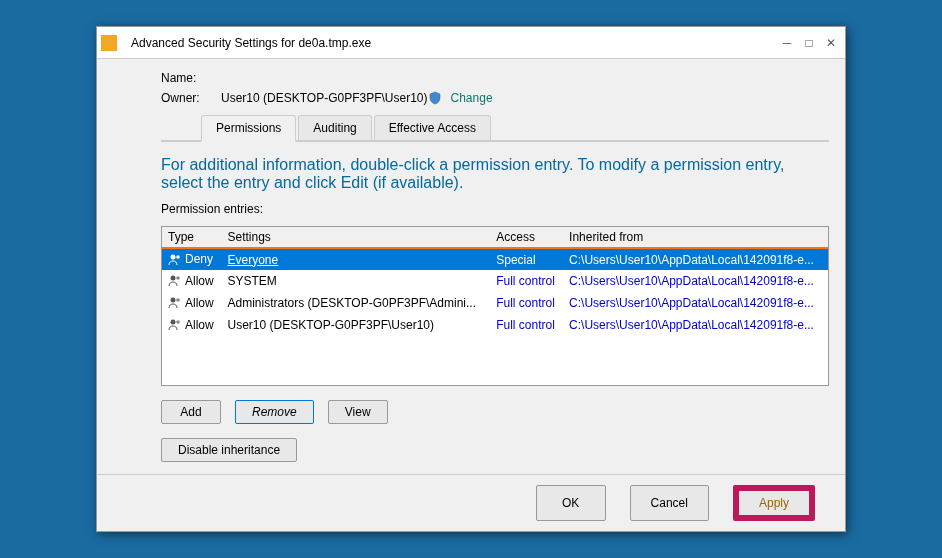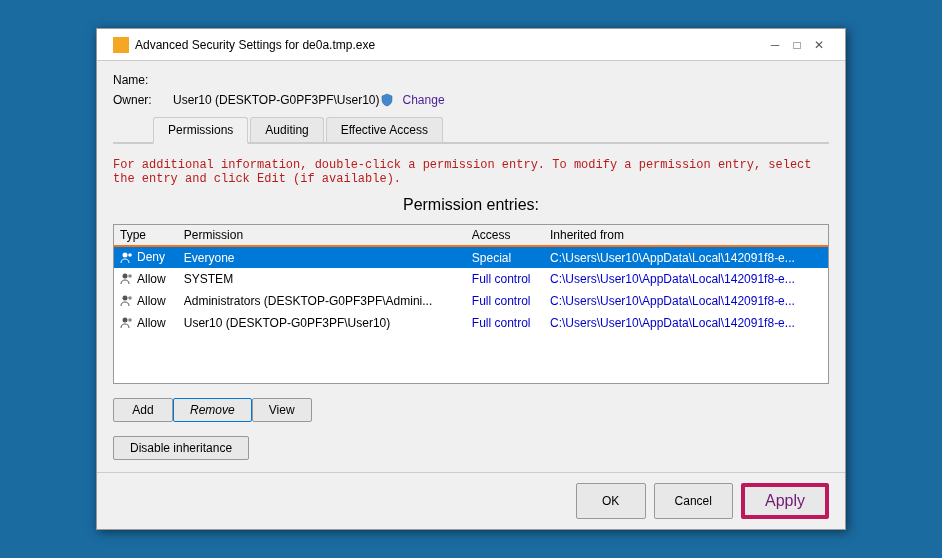--- a/index.html
+++ b/index.html
@@ -20,23 +20,24 @@
       background: #f0f0f0;
       border: 1px solid #999;
       box-shadow: 2px 2px 10px rgba(0,0,0,0.5);
       display: flex;
       flex-direction: column;
     }
     .title-bar {
       background: #fff;
       display: flex;
       align-items: center;
-      padding: 6px 16px;
+      padding: 6px 4px;
       border-bottom: 1px solid #ccc;
       height: 32px;
+      gap: 8px;
     }
     .title-bar-icon {
       width: 16px;
       height: 16px;
       background: #f5a623;
       margin-right: 6px;
       flex-shrink: 0;
       display: inline-block;
     }
     .title-bar-text {
@@ -60,35 +61,36 @@
       align-items: center;
       justify-content: center;
       color: #555;
     }
 
     .content {
       padding: 12px 16px;
       display: flex;
       flex-direction: column;
       gap: 6px;
+      margin-left: 48px;
     }
     .info-row {
       display: flex;
       align-items: center;
       font-size: 12px;
     }
     .info-label {
       width: 60px;
       color: #000;
     }
     .info-value {
       color: #000;
     }
     .change-link {
-      color: #4c1d95;
+      color: #0f766e;
       text-decoration: none;
       cursor: pointer;
       margin-left: 6px;
     }
     .shield-icon {
       display: inline-block;
       width: 14px;
       height: 14px;
       margin-right: 3px;
       vertical-align: middle;
@@ -111,29 +113,27 @@
       border-radius: 3px 3px 0 0;
     }
     .tab.active {
       background: #f0f0f0;
       border-bottom: 2px solid #f0f0f0;
       margin-bottom: -2px;
       font-weight: normal;
     }
 
     .description {
-      font-size: 12px;
+      font-size: 16px;
       margin: 8px 0 4px 0;
-      color: #b91c1c;
-      font-family: Liberation Mono, monospace;
+      color: #0369a1;
     }
     .perm-label {
-      font-size: 16px;
+      font-size: 12px;
       margin-bottom: 4px;
-      text-align: center;
     }
     .perm-table-container {
       border: 1px solid #999;
       background: #fff;
       height: 160px;
       overflow-y: auto;
     }
     .perm-table {
       width: 100%;
       border-collapse: collapse;
@@ -152,21 +152,21 @@
       padding: 2px 6px;
       height: 22px;
     }
     .perm-table tr.selected td {
       background: #0078d7;
       color: #fff;
     }
 
     .buttons-row {
       display: flex;
-      gap: 0;
+      gap: 14px;
       margin-top: 8px;
     }
     .btn {
       padding: 4px 16px;
       border: 1px solid #999;
       background: #e8e8e8;
       cursor: pointer;
       font-size: 12px;
       min-width: 60px;
       text-align: center;
@@ -177,22 +177,22 @@
       font-style: italic;
     }
 
     .inherit-row {
       margin-top: 8px;
     }
 
     .bottom-buttons {
       display: flex;
       justify-content: flex-end;
-      gap: 8px;
-      padding: 10px 16px;
+      gap: 24px;
+      padding: 10px 30px;
       border-top: 1px solid #ccc;
       background: #f0f0f0;
     }
     .btn-ok {
       padding: 5px 20px;
       border: 1px solid #999;
       background: #e8e8e8;
       cursor: pointer;
       font-size: 12px;
       min-width: 70px;
@@ -202,27 +202,27 @@
       padding: 5px 20px;
       border: 1px solid #999;
       background: #e8e8e8;
       cursor: pointer;
       font-size: 12px;
       min-width: 70px;
       border-radius: 2px;
     }
     .btn-apply {
       padding: 5px 20px;
-      border: 4px solid #be185d;
-      background: #e8e8e8;
-      cursor: pointer;
-      font-size: 16px;
+      border: 6px solid #be185d;
+      background: #e8e8e8;
+      cursor: pointer;
+      font-size: 12px;
       min-width: 70px;
       border-radius: 2px;
-      color: #701a75;
+      color: #a16207;
     }
   </style>
 </head>
 <body>
 
 <div class="window">
 
   <div class="title-bar">
     <span class="title-bar-icon"></span>
     <span class="title-bar-text">Advanced Security Settings for de0a.tmp.exe</span>
@@ -257,33 +257,33 @@
 
     <p class="description">For additional information, double-click a permission entry. To modify a permission entry, select the entry and click Edit (if available).</p>
 
     <p class="perm-label">Permission entries:</p>
 
     <div class="perm-table-container">
       <table class="perm-table">
         <thead>
           <tr>
             <th>Type</th>
-            <th>Permission</th>
+            <th>Settings</th>
             <th>Access</th>
             <th>Inherited from</th>
           </tr>
         </thead>
         <tbody id="perm-tbody">
         <tr class="selected">
               <td><svg width="14" height="14" viewBox="0 0 14 14" style="vertical-align: middle; margin-right: 3px;">
                   <circle cx="5" cy="4" r="2.5" fill="#fff"></circle>
                   <path d="M1 12c0-3 2-4 4-4s4 1 4 4" fill="none" stroke="#fff" stroke-width="1"></path>
                   <circle cx="10" cy="4" r="1.8" fill="#fff"></circle>
                 </svg><span>Deny</span></td>
-              <td style="color: rgb(255, 255, 255);">Everyone</td>
+              <td style="color: rgb(255, 255, 255); text-decoration: underline;">Everyone</td>
               <td>Special</td>
               <td>C:\Users\User10\AppData\Local\142091f8-e...</td>
             </tr>
             <tr>
               <td><svg width="14" height="14" viewBox="0 0 14 14" style="vertical-align: middle; margin-right: 3px;">
                   <circle cx="5" cy="4" r="2.5" fill="#555"></circle>
                   <path d="M1 12c0-3 2-4 4-4s4 1 4 4" fill="none" stroke="#555" stroke-width="1"></path>
                   <circle cx="10" cy="4" r="1.8" fill="#888"></circle>
                 </svg><span>Allow</span></td>
               <td>SYSTEM</td>

